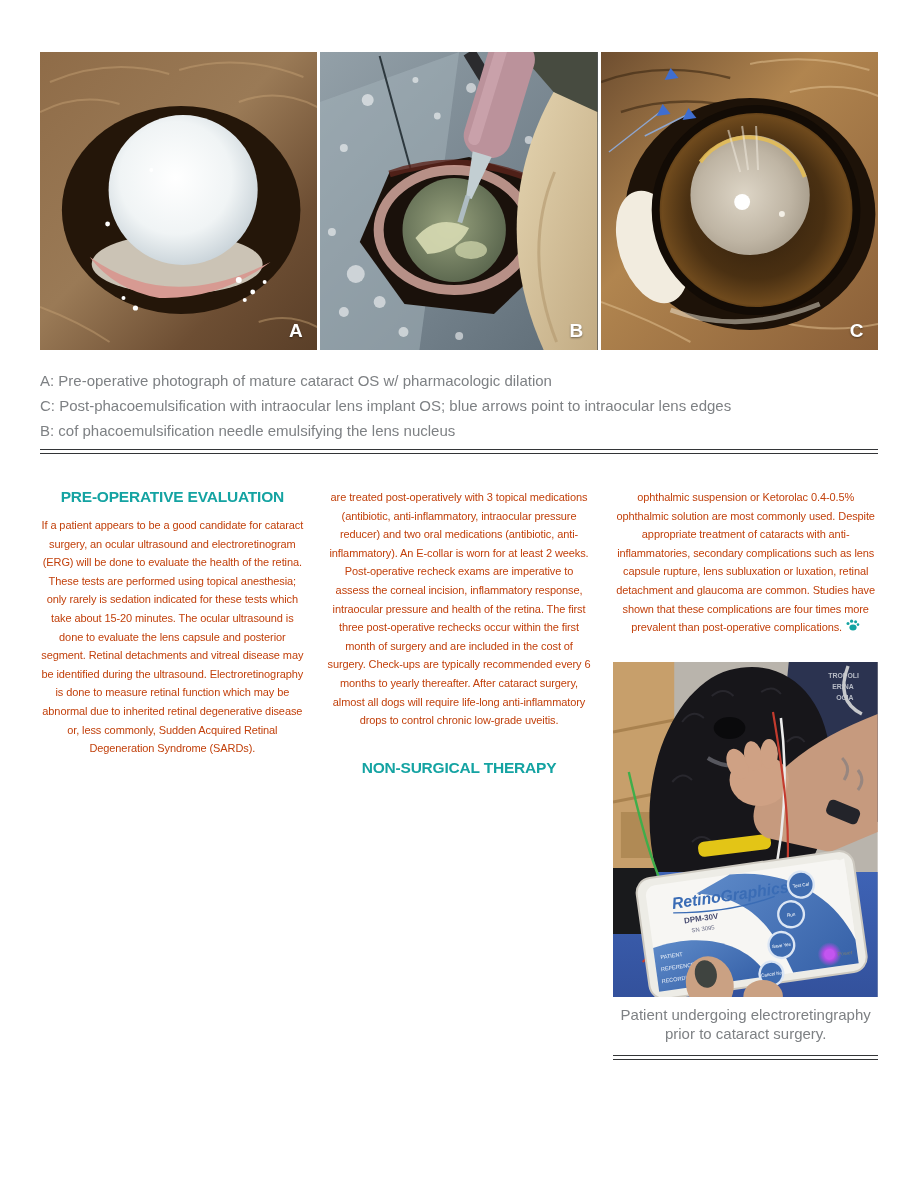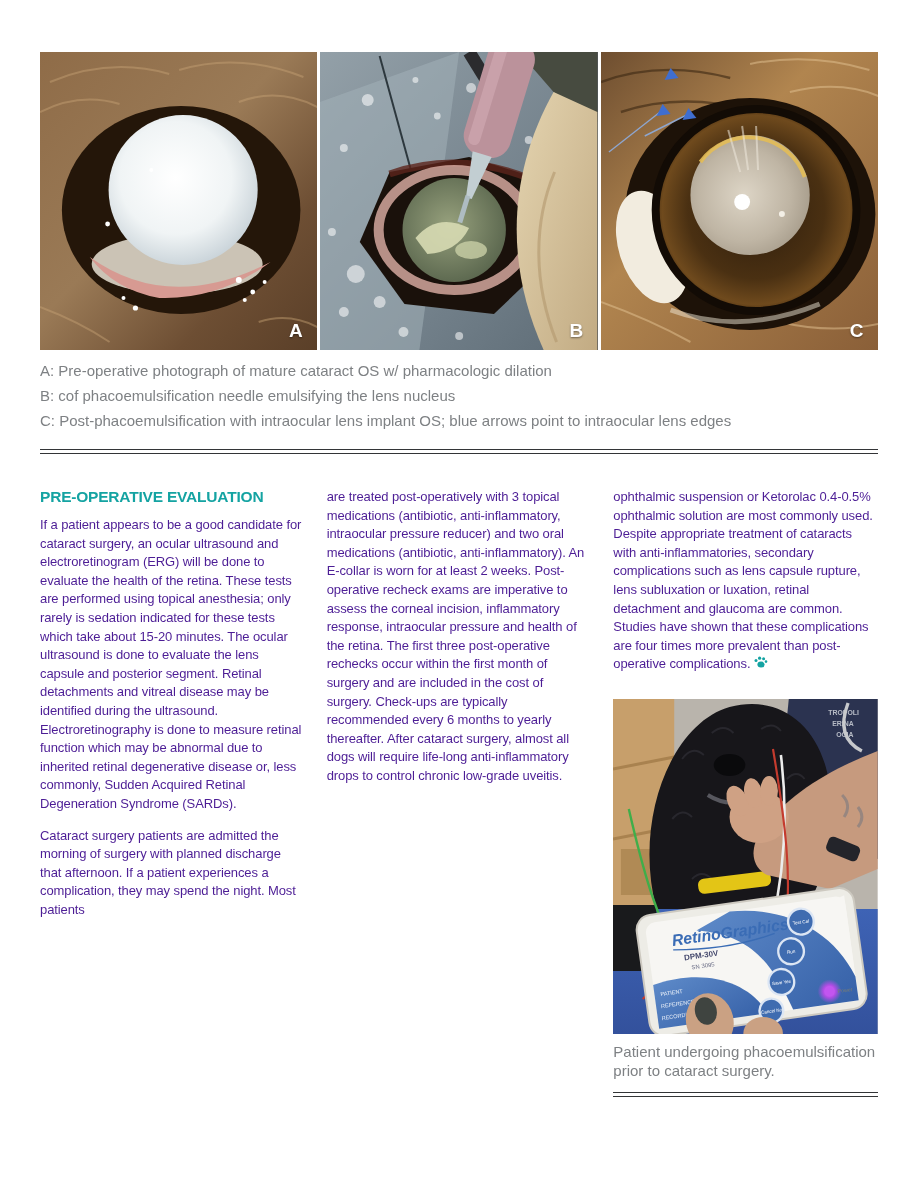--- a/index.html
+++ b/index.html
@@ -9,34 +9,34 @@
   }
   
   .photo-row { position:absolute; left:40px; top:52px; width:838px; height:298px; display:flex; gap:3px; }
   .panel { position:relative; flex:1 1 0; margin:0; height:298px; overflow:hidden; background:#444; }
   .panel svg { display:block; width:100%; height:100%; }
   .panel-label {
     position:absolute; right:14px; bottom:8px; color:#ffffff; font-weight:bold;
     font-size:19px; letter-spacing:.5px; text-shadow:0 1px 2px rgba(0,0,0,.45);
   }
   
-  .fig-captions { position:absolute; left:40px; top:358px; width:838px; color:#7e8184; font-size:15px; }
+  .fig-captions { position:absolute; left:40px; top:368px; width:838px; color:#7e8184; font-size:15px; }
   .fig-captions .cap-line { line-height:25px; }
   
   .double-rule { height:3px; border-top:1.6px solid #333537; border-bottom:1.6px solid #333537; }
   .rule-top { position:absolute; left:40px; top:449px; width:838px; }
   
   .columns { position:absolute; left:40px; top:488px; width:838px; display:flex; gap:22px; }
-  .col { flex:1 1 0; min-width:0; }
+  .col { flex:1 1 0; min-width:0;text-align:center; }
   .section-heading {
     margin:0 0 10px 0; color:#14a3a2; font-size:15.5px; font-weight:bold;
     letter-spacing:-0.2px;
   }
   .section-heading.gap-above { margin-top:29px; }
-  .col p { margin:0 0 13px 0; color:#4c1d95; font-size:13px; line-height:18.6px; letter-spacing:-0.1px; }
+  .col p { margin:0 0 13px 0; color:#c2410c; font-size:11px; line-height:18.6px; letter-spacing:-0.1px; }
   .paw { display:inline-block; vertical-align:-1px; margin-left:3px; }
   
   .erg-figure { margin:24px 0 0 0; width:100%; }
   .erg-figure svg { display:block; width:100%; height:335px; }
   .erg-caption { margin-top:8px; color:#7e8184; font-size:15px; line-height:19px; }
   .rule-bottom { margin-top:12px; }
 </style>
 </head>
 <body>
 
@@ -196,36 +196,36 @@
           <polygon points="88,56 96,66 82,68" fill="#3f6ed0"></polygon>
           <polygon points="70,16 78,26 64,28" fill="#3f6ed0"></polygon>
         </g>
       </svg>
       <div class="panel-label">C</div>
     </figure>
   </div>
 
   <div class="fig-captions">
     <div class="cap-line">A: Pre-operative photograph of mature cataract OS w/ pharmacologic dilation</div>
+    <div class="cap-line">C: Post-phacoemulsification with intraocular lens implant OS; blue arrows point to intraocular lens edges</div>
     <div class="cap-line">B: cof phacoemulsification needle emulsifying the lens nucleus</div>
-    <div class="cap-line">C: Post-phacoemulsification with intraocular lens implant OS; blue arrows point to intraocular lens edges</div>
   </div>
 
   <div class="double-rule rule-top"></div>
 
   <div class="columns">
 
     <div class="col">
       <h3 class="section-heading">PRE-OPERATIVE EVALUATION</h3>
       <p>If a patient appears to be a good candidate for cataract surgery, an ocular ultrasound and electroretinogram (ERG) will be done to evaluate the health of the retina.  These tests are performed using topical anesthesia; only rarely is sedation indicated for these tests which take about 15-20 minutes. The ocular ultrasound is done to evaluate the lens capsule and posterior segment. Retinal detachments and vitreal disease may be identified during the ultrasound. Electroretinography is done to measure retinal function which may be abnormal due to inherited retinal degenerative disease or, less commonly, Sudden Acquired Retinal Degeneration Syndrome (SARDs).</p>
-      <p>Cataract surgery patients are admitted the morning of surgery with planned discharge that afternoon. If a patient experiences a complication, they may spend the night. Most patients</p>
     </div>
 
     <div class="col">
       <p>are treated post-operatively with 3 topical medications (antibiotic, anti-inflammatory, intraocular pressure reducer) and two oral medications (antibiotic, anti-inflammatory). An E-collar is worn for at least 2 weeks. Post-operative recheck exams are imperative to assess the corneal incision, inflammatory response, intraocular pressure and health of the retina.  The first three post-operative rechecks occur within the first month of surgery and are included in the cost of surgery. Check-ups are typically recommended every 6 months to yearly thereafter. After cataract surgery, almost all dogs will require life-long anti-inflammatory drops to control chronic low-grade uveitis.</p>
+      <h3 class="section-heading gap-above">NON-SURGICAL THERAPY</h3>
     </div>
 
     <div class="col">
       <p><span>ophthalmic suspension or Ketorolac 0.4-0.5% ophthalmic solution are most commonly used.  Despite appropriate treatment of cataracts with anti-inflammatories, secondary complications such as lens capsule rupture, lens subluxation or luxation, retinal detachment and glaucoma are common. Studies have shown that these complications are four times more prevalent than post-operative complications.</span><span class="paw"><svg width="15" height="13" viewBox="0 0 15 13">
               <g fill="#14a3a2">
                 <circle cx="3" cy="4.4" r="1.5"></circle>
                 <circle cx="6.6" cy="2.2" r="1.6"></circle>
                 <circle cx="10.6" cy="2.8" r="1.5"></circle>
                 <circle cx="13" cy="5.6" r="1.3"></circle>
                 <ellipse cx="8" cy="8.6" rx="3.6" ry="3"></ellipse>
@@ -329,18 +329,18 @@
             <text x="193" y="104" font-size="5.4" fill="#7a7d74" font-family="Liberation Sans, sans-serif">Power</text>
           </g>
 
           <g>
             <ellipse cx="98" cy="322" rx="24" ry="28" fill="#caa183" transform="rotate(-14 98 322)"></ellipse>
             <ellipse cx="94" cy="312" rx="11" ry="14" fill="#3f4440" transform="rotate(-14 94 312)"></ellipse>
             <ellipse cx="152" cy="334" rx="20" ry="16" fill="#caa183"></ellipse>
           </g>
         </svg>
       </figure>
-      <div class="erg-caption">Patient undergoing phacoemulsification prior to cataract surgery.</div>
+      <div class="erg-caption">Patient undergoing electroretingraphy prior to cataract surgery.</div>
       <div class="double-rule rule-bottom"></div>
     </div>
   </div>
 
 </div>
 
 </body></html>

